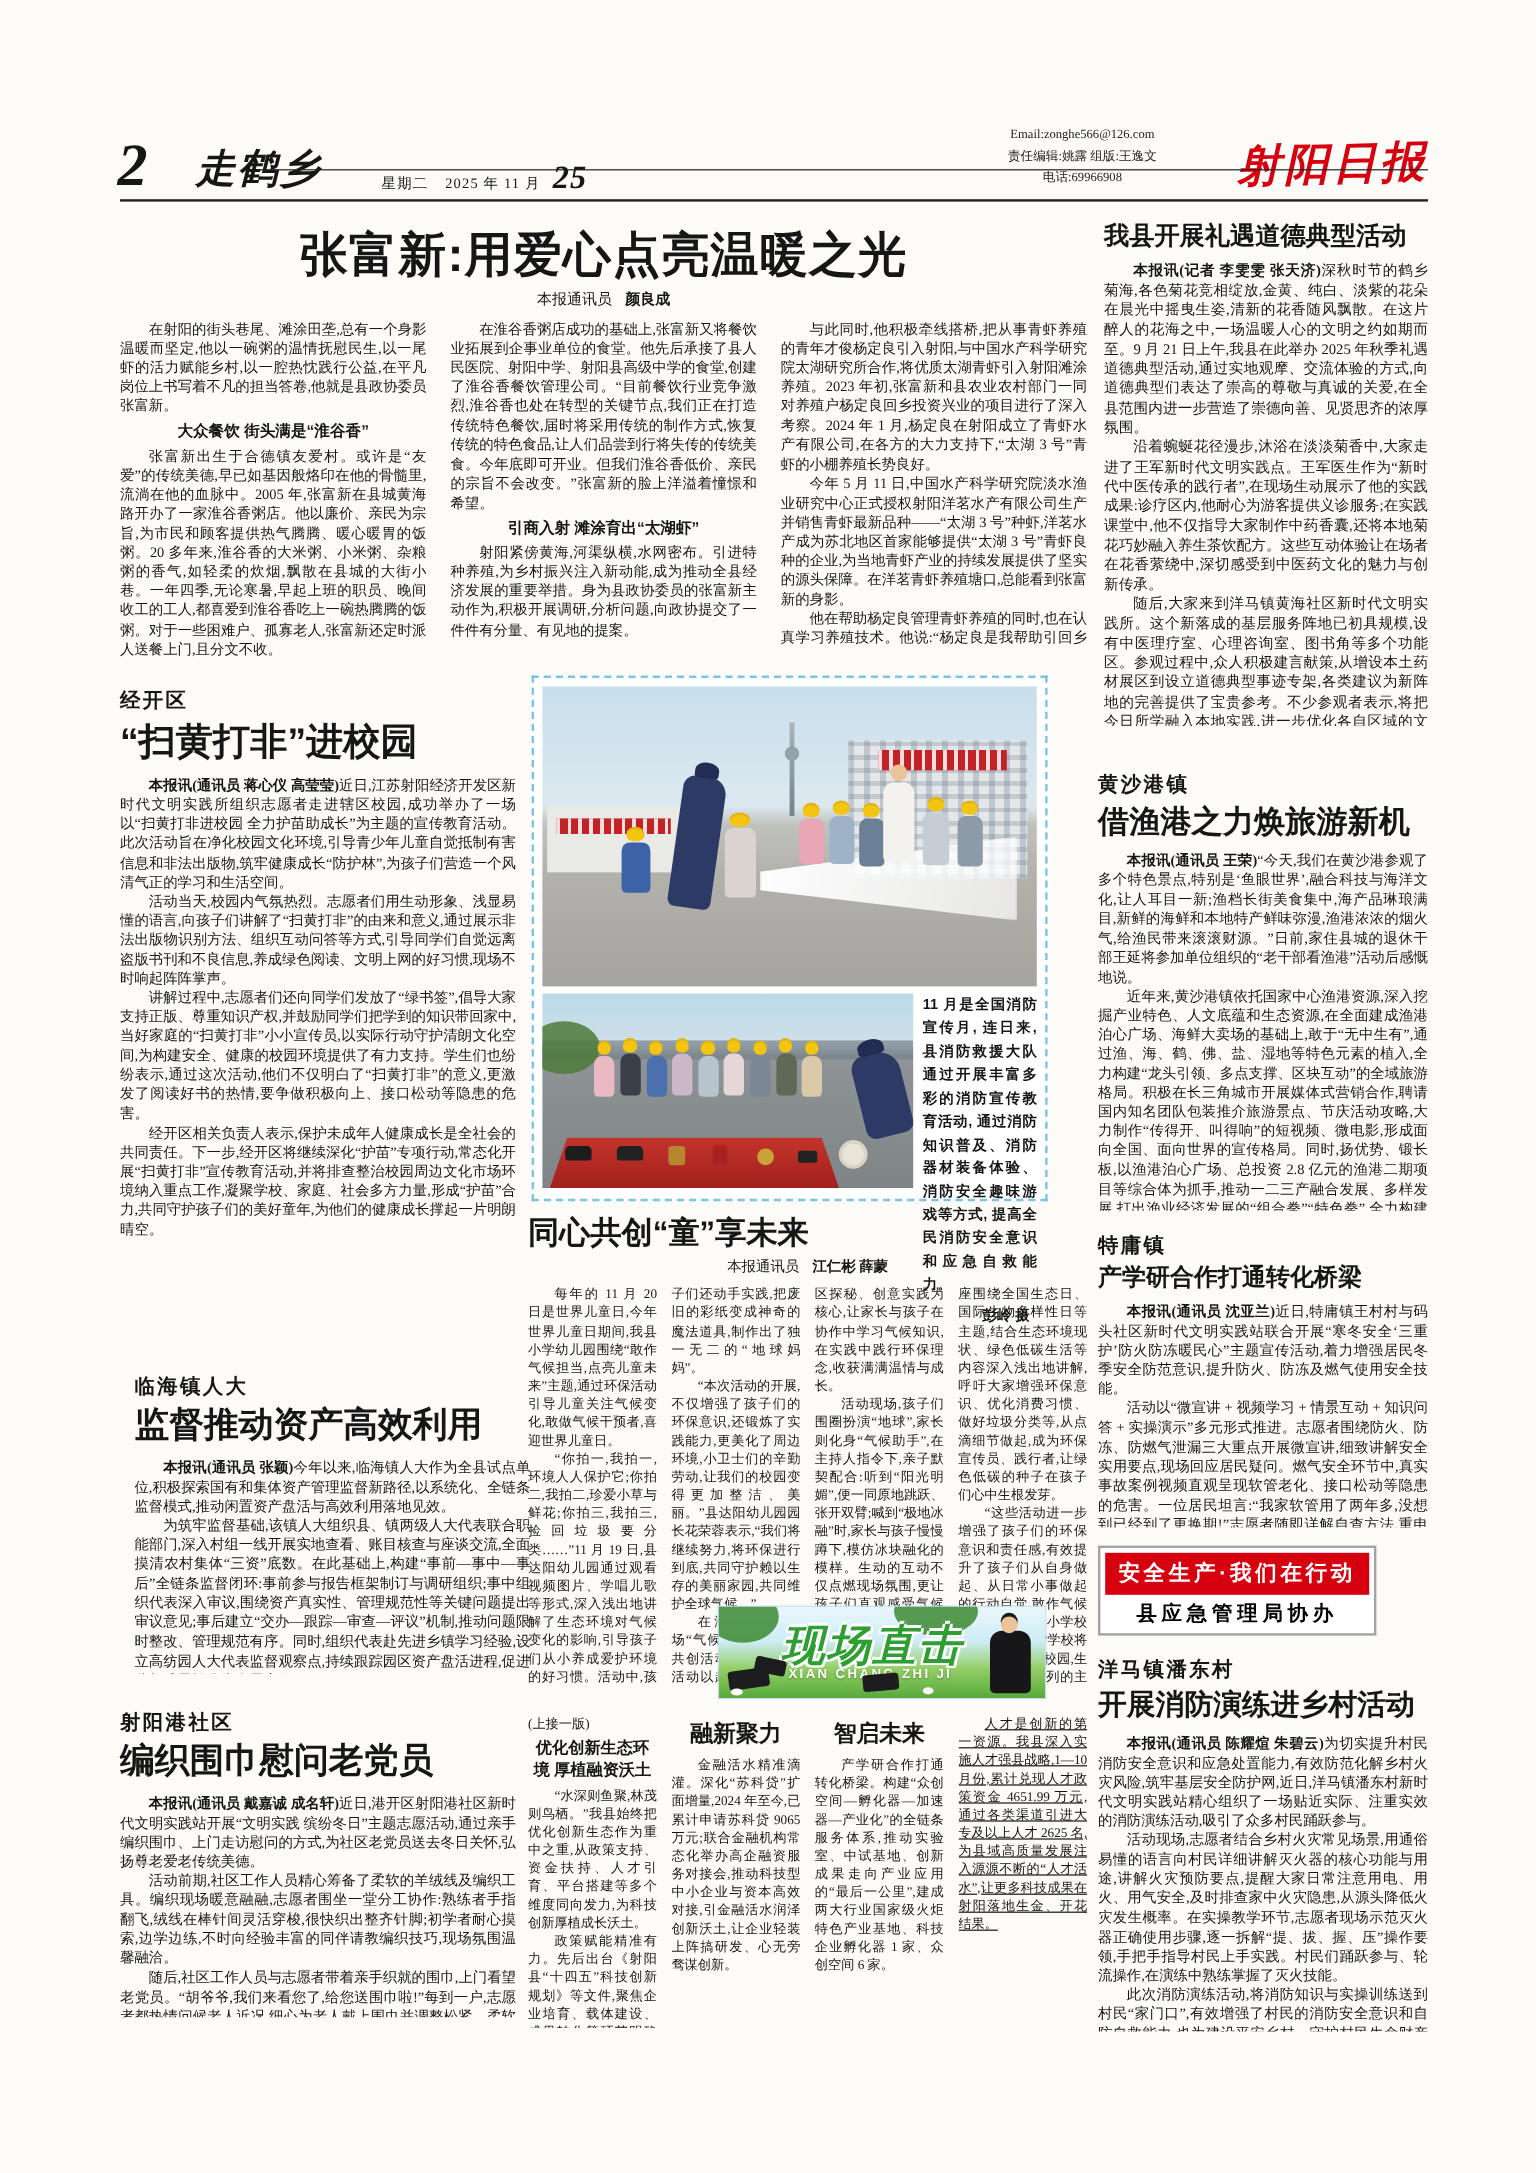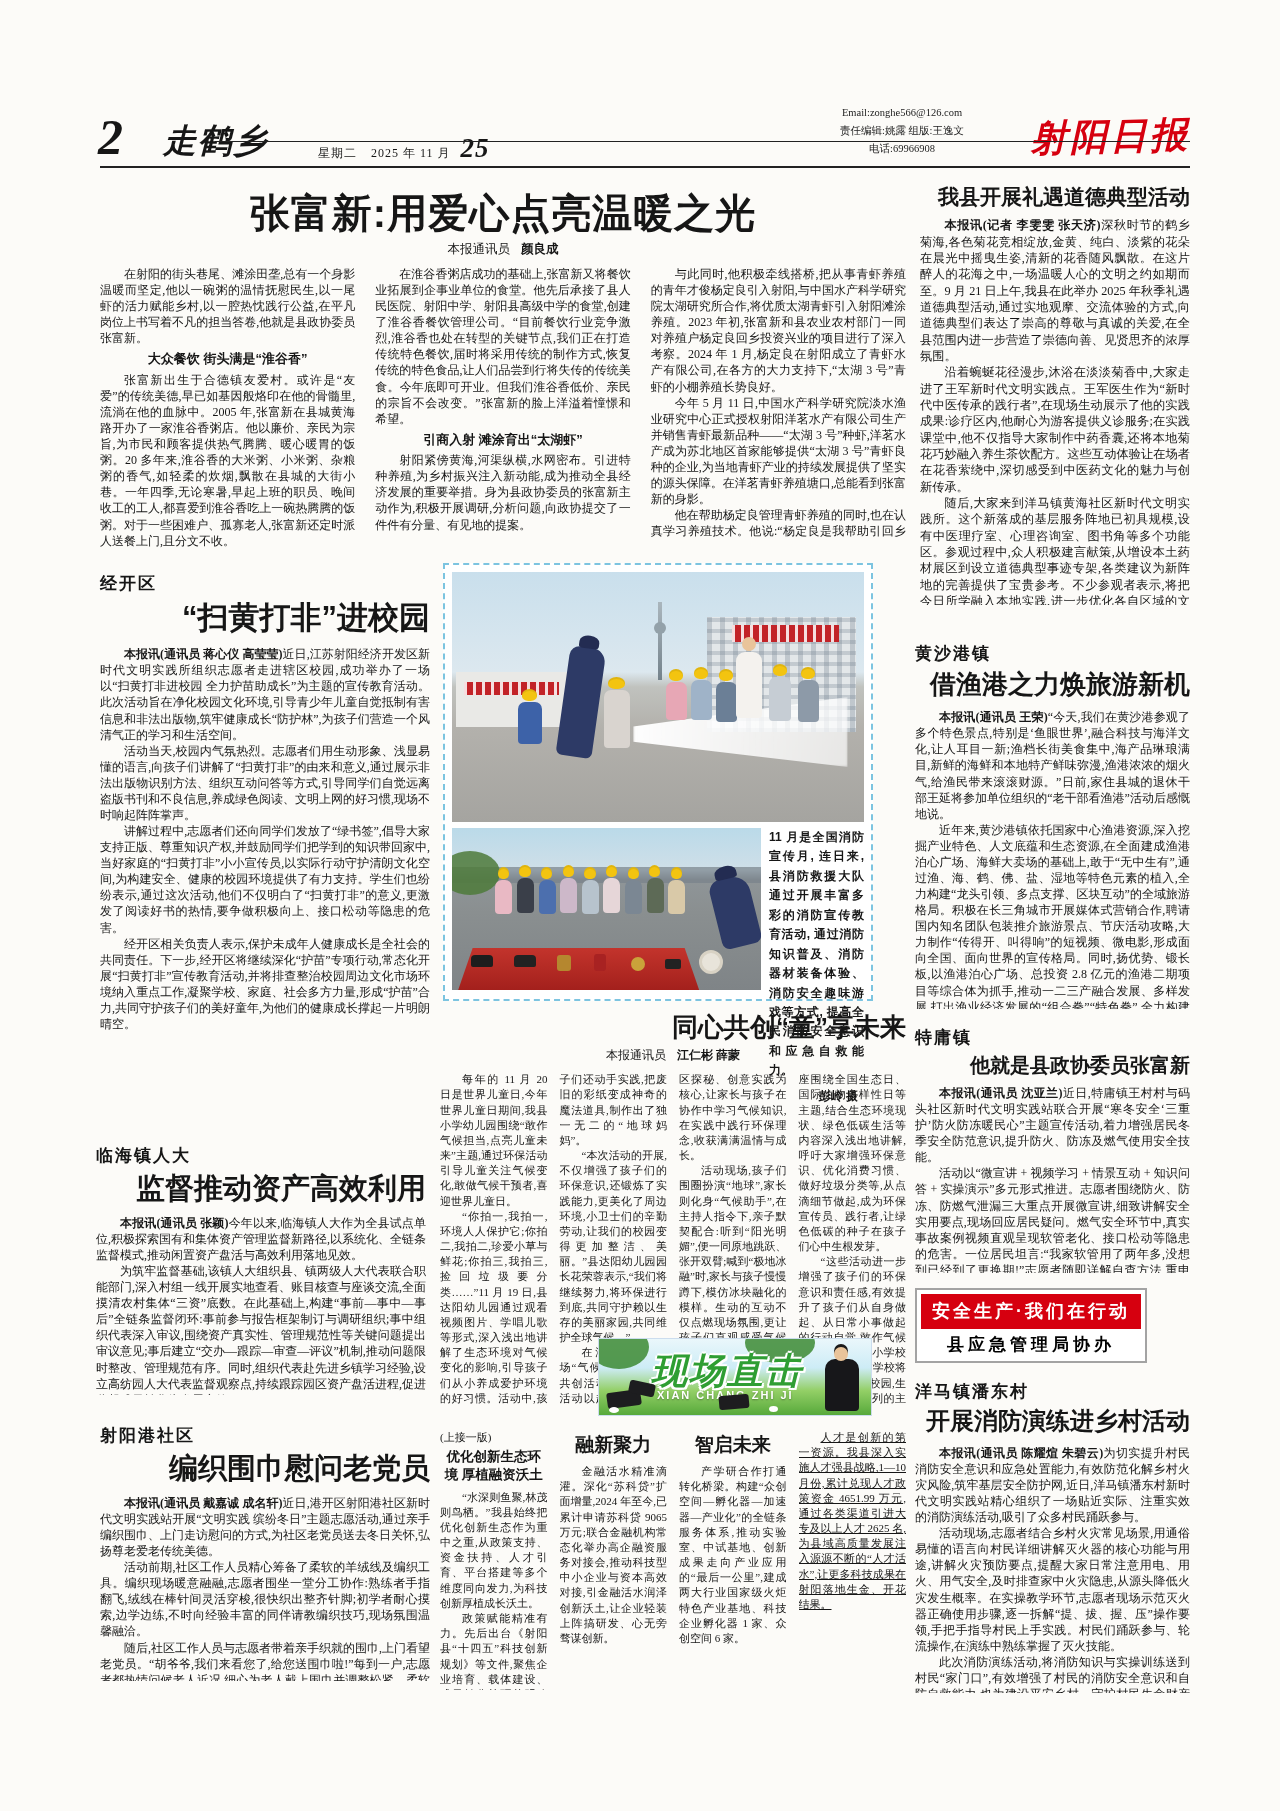--- a/index.html
+++ b/index.html
@@ -12,21 +12,21 @@
            font-size:33px;font-style:italic;letter-spacing:2px;line-height:1;}
   .datebits{font-size:12px;letter-spacing:1px;}
   .datebits .bigday{font-size:27px;font-weight:bold;font-style:italic;margin-left:6px;}
   .hinfo{font-size:10.5px;text-align:center;line-height:1.7;color:#222;}
   .masthead{font-size:37px;font-weight:bold;font-style:italic;letter-spacing:3px;
             font-family:"Liberation Serif","DejaVu Serif",serif;transform:rotate(-1.5deg);}
   .rule{background:#222;}
   
   .hl-main{font-family:"Liberation Sans","DejaVu Sans",sans-serif;font-weight:bold;
            font-size:40px;letter-spacing:1px;text-align:center;line-height:1.15;}
-  .hl{font-family:"Liberation Sans","DejaVu Sans",sans-serif;font-weight:bold;text-align:right;line-height:1.2;}
+  .hl{font-family:"Liberation Sans","DejaVu Sans",sans-serif;font-weight:bold;text-align:left;line-height:1.2;}
   .seclabel{font-size:17px;font-weight:bold;letter-spacing:2px;}
   .byline{text-align:center;font-size:12.5px;margin:5px 0 8px;}
   .byline b{margin-left:8px;}
   .body-txt{font-size:12px;line-height:1.34;text-align:justify;overflow:hidden;}
   .body-txt p{margin:0;text-indent:2em;}
   .body-txt .lead-tag{font-weight:bold;}
   .subhead{font-family:"Liberation Sans","DejaVu Sans",sans-serif;font-weight:bold;
            font-size:13px;text-align:center;text-indent:0!important;margin:4px 0!important;}
   .cols3{column-count:3;column-gap:20px;}
   .cols4{column-count:4;column-gap:12px;}
@@ -197,21 +197,21 @@
     <h2 class="hl" style="font-size:26px;margin:4px 0 9px;">借渔港之力焕旅游新机</h2>
     <div class="body-txt" style="height:300px;">
       <p><b class="lead-tag">本报讯(通讯员  王荣)</b><span>“今天,我们在黄沙港参观了多个特色景点,特别是‘鱼眼世界’,融合科技与海洋文化,让人耳目一新;渔档长街美食集中,海产品琳琅满目,新鲜的海鲜和本地特产鲜味弥漫,渔港浓浓的烟火气,给渔民带来滚滚财源。”日前,家住县城的退休干部王延将参加单位组织的“老干部看渔港”活动后感慨地说。</span></p>
       <p>近年来,黄沙港镇依托国家中心渔港资源,深入挖掘产业特色、人文底蕴和生态资源,在全面建成渔港泊心广场、海鲜大卖场的基础上,敢于“无中生有”,通过渔、海、鹤、佛、盐、湿地等特色元素的植入,全力构建“龙头引领、多点支撑、区块互动”的全域旅游格局。积极在长三角城市开展媒体式营销合作,聘请国内知名团队包装推介旅游景点、节庆活动攻略,大力制作“传得开、叫得响”的短视频、微电影,形成面向全国、面向世界的宣传格局。同时,扬优势、锻长板,以渔港泊心广场、总投资 2.8 亿元的渔港二期项目等综合体为抓手,推动一二三产融合发展、多样发展,打出渔业经济发展的“组合拳”“特色拳”,全力构建以渔业经济为基础、现代服务业为支撑的现代渔港经济体系。</p>
 
     </div>
   </section>
 
   <section class="abs" style="left:915px;top:1026px;width:275px;height:254px;">
     <div class="seclabel">特庸镇</div>
-    <h2 class="hl" style="font-size:20px;margin:4px 0 8px;">他就是县政协委员张富新</h2>
+    <h2 class="hl" style="font-size:20px;margin:4px 0 8px;">产学研合作打通转化桥梁</h2>
     <div class="body-txt" style="height:188px;">
       <p><b class="lead-tag">本报讯(通讯员  沈亚兰)</b><span>近日,特庸镇王村村与码头社区新时代文明实践站联合开展“寒冬安全‘三重护’防火防冻暖民心”主题宣传活动,着力增强居民冬季安全防范意识,提升防火、防冻及燃气使用安全技能。</span></p>
       <p>活动以“微宣讲 + 视频学习 + 情景互动 + 知识问答 + 实操演示”多元形式推进。志愿者围绕防火、防冻、防燃气泄漏三大重点开展微宣讲,细致讲解安全实用要点,现场回应居民疑问。燃气安全环节中,真实事故案例视频直观呈现软管老化、接口松动等隐患的危害。一位居民坦言:“我家软管用了两年多,没想到已经到了更换期!”志愿者随即详解自查方法,重申安全注意事项。</p>
 
     </div>
   </section>
 
   <div class="abs redbox" style="left:915px;top:1288px;width:232px;">
     <div class="bar">安全生产·我们在行动</div>
     <div class="sub">县应急管理局协办</div>
@@ -278,21 +278,21 @@
         <p>产学研合作打通转化桥梁。构建“众创空间—孵化器—加速器—产业化”的全链条服务体系,推动实验室、中试基地、创新成果走向产业应用的“最后一公里”,建成两大行业国家级火炬特色产业基地、科技企业孵化器 1 家、众创空间 6 家。</p>
       </div>
     </div>
     <div style="flex:1;overflow:hidden;text-decoration:underline;">
       <div class="body-txt small-txt" style="height:266px;">
         <p>人才是创新的第一资源。我县深入实施人才强县战略,1—10 月份,累计兑现人才政策资金 4651.99 万元,通过各类渠道引进大专及以上人才 2625 名,为县域高质量发展注入源源不断的“人才活水”,让更多科技成果在射阳落地生金、开花结果。</p>
       </div>
     </div>
   </section>
 
-  <section class="abs" style="left:96px;top:1144px;width:330px;height:262px;">
+  <section class="abs" style="left:112px;top:1144px;width:330px;height:262px;">
     <div class="seclabel">临海镇人大</div>
     <h2 class="hl" style="font-size:29px;margin:4px 0 9px;">监督推动资产高效利用</h2>
     <div class="body-txt" style="height:180px;">
       <p><b class="lead-tag">本报讯(通讯员  张颖)</b><span>今年以来,临海镇人大作为全县试点单位,积极探索国有和集体资产管理监督新路径,以系统化、全链条监督模式,推动闲置资产盘活与高效利用落地见效。</span></p>
       <p>为筑牢监督基础,该镇人大组织县、镇两级人大代表联合职能部门,深入村组一线开展实地查看、账目核查与座谈交流,全面摸清农村集体“三资”底数。在此基础上,构建“事前—事中—事后”全链条监督闭环:事前参与报告框架制订与调研组织;事中组织代表深入审议,围绕资产真实性、管理规范性等关键问题提出审议意见;事后建立“交办—跟踪—审查—评议”机制,推动问题限时整改、管理规范有序。同时,组织代表赴先进乡镇学习经验,设立高纺园人大代表监督观察点,持续跟踪园区资产盘活进程,促进监督成果转化为发展实效。</p>
 
     </div>
   </section>
 
   <section class="abs" style="left:100px;top:1424px;width:330px;height:268px;">

